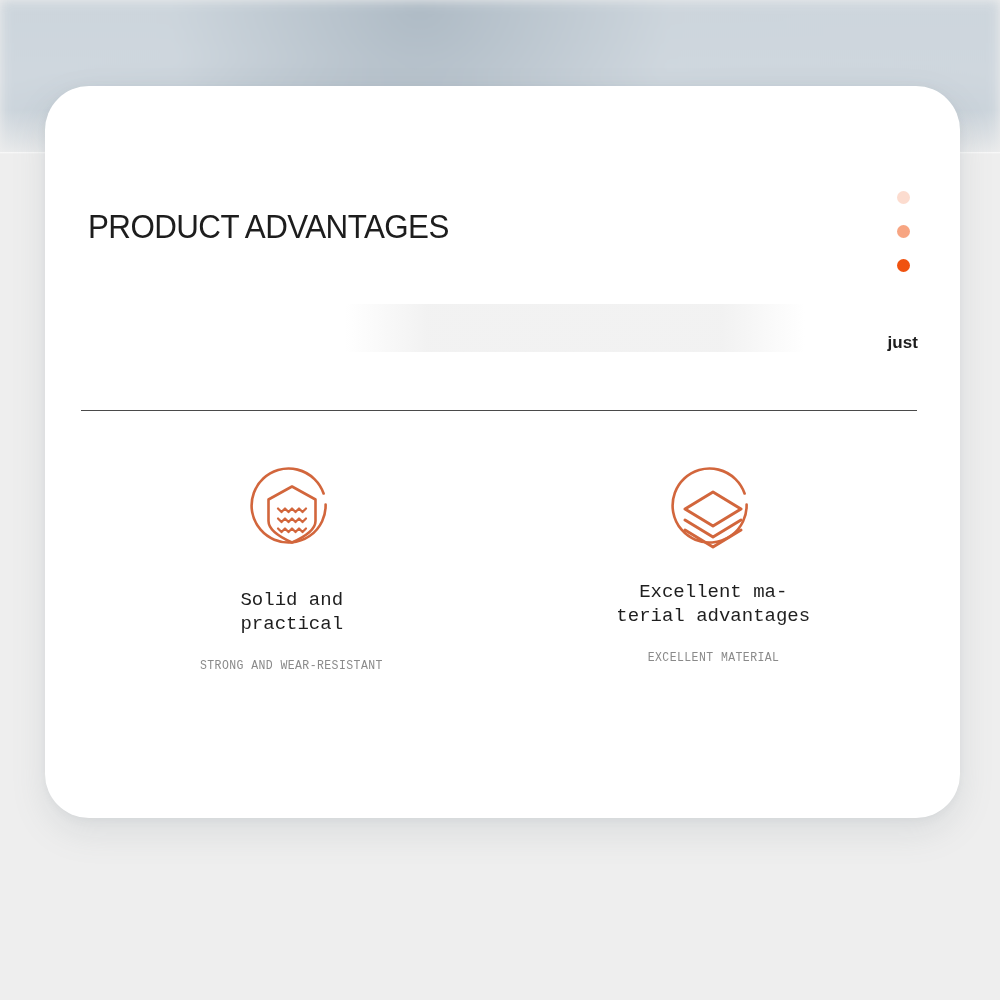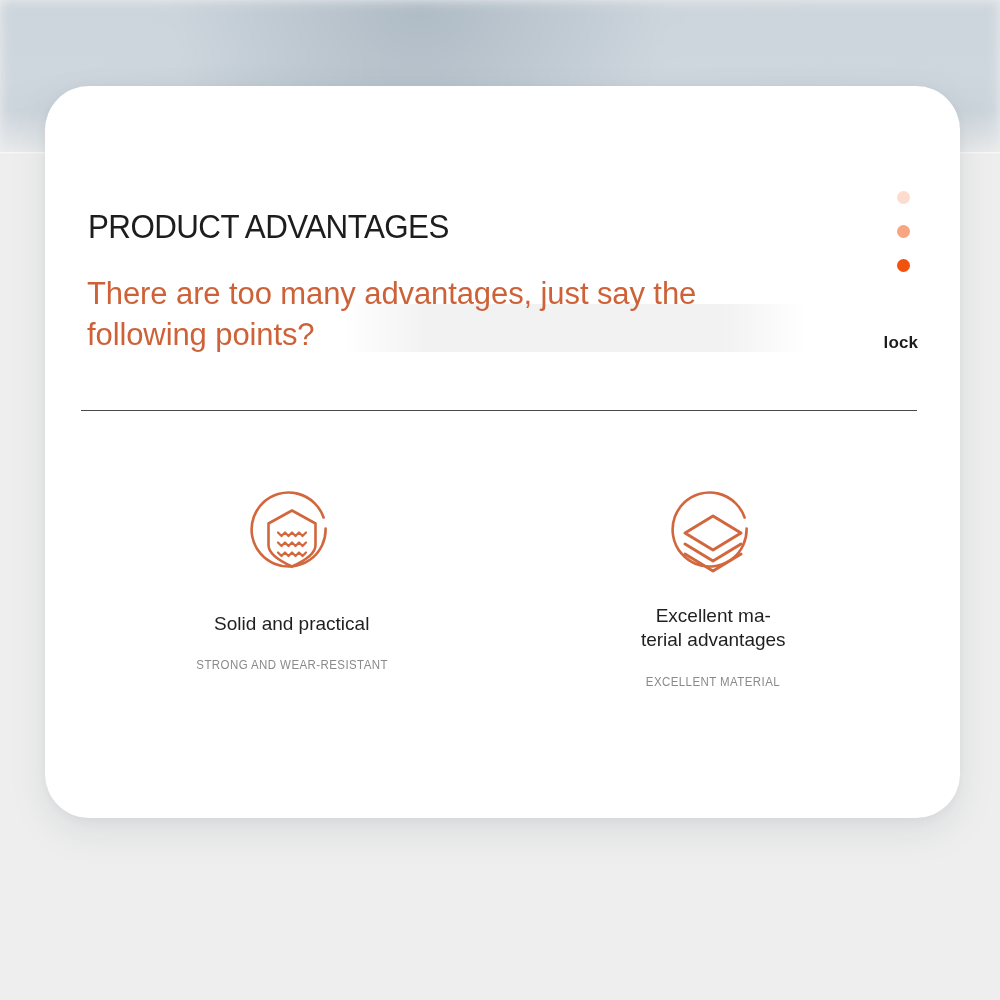--- a/index.html
+++ b/index.html
@@ -143,23 +143,24 @@
     font-size: 17px;
     font-weight: 700;
     color: #1d1d1d;
     letter-spacing: 0.1px;
   }
 
   
   .features {
     position: absolute;
     left: 36px;
-    top: 400px;
+    top: 376px;
     width: 843px;
     display: flex;
+    font-family: Liberation Mono, monospace;
   }
   .feature {
     flex: 1 1 0;
     display: flex;
     flex-direction: column;
     align-items: center;
   }
   .feature-icon {
     width: 104px;
     height: 104px;
@@ -192,31 +193,30 @@
   <div class="bg-photo-fade"></div>
   <div class="bg-panel"></div>
   <div class="bg-panel-edge"></div>
 
   <div class="card">
 
     <div class="watermark"></div>
 
     <div class="eyebrow">PRODUCT ADVANTAGES</div>
 
-    <div class="headline">There are too many advantages, just say the following points?</div>
 
     <div class="divider"></div>
 
     <div class="dot-stack">
       <span class="dot d1"></span>
       <span class="dot d2"></span>
       <span class="dot d3"></span>
     </div>
 
-    <div class="brand">lock</div>
+    <div class="brand">just</div>
 
     <div class="features">
 
       <div class="feature col1">
         <span class="feature-icon">
           <svg viewBox="0 0 104 104" width="104" height="104" fill="none" stroke="#d2663c" stroke-width="2.6" stroke-linecap="round" stroke-linejoin="round">
             <path d="M 83.6 31.5 A 37 37 0 1 0 85.6 42.5"></path>
             <path d="M 52 24.5 L 75.5 37.5 L 75.5 59 Q 75.5 70 52 80.5 Q 28.5 70 28.5 59 L 28.5 37.5 Z" stroke-width="2.6"></path>
             <g stroke-width="2.2">
               <path d="M 38 46.5 l 3.5 3.6 l 3.5 -3.6 l 3.5 3.6 l 3.5 -3.6 l 3.5 3.6 l 3.5 -3.6 l 3.5 3.6 l 3.5 -3.6"></path>

